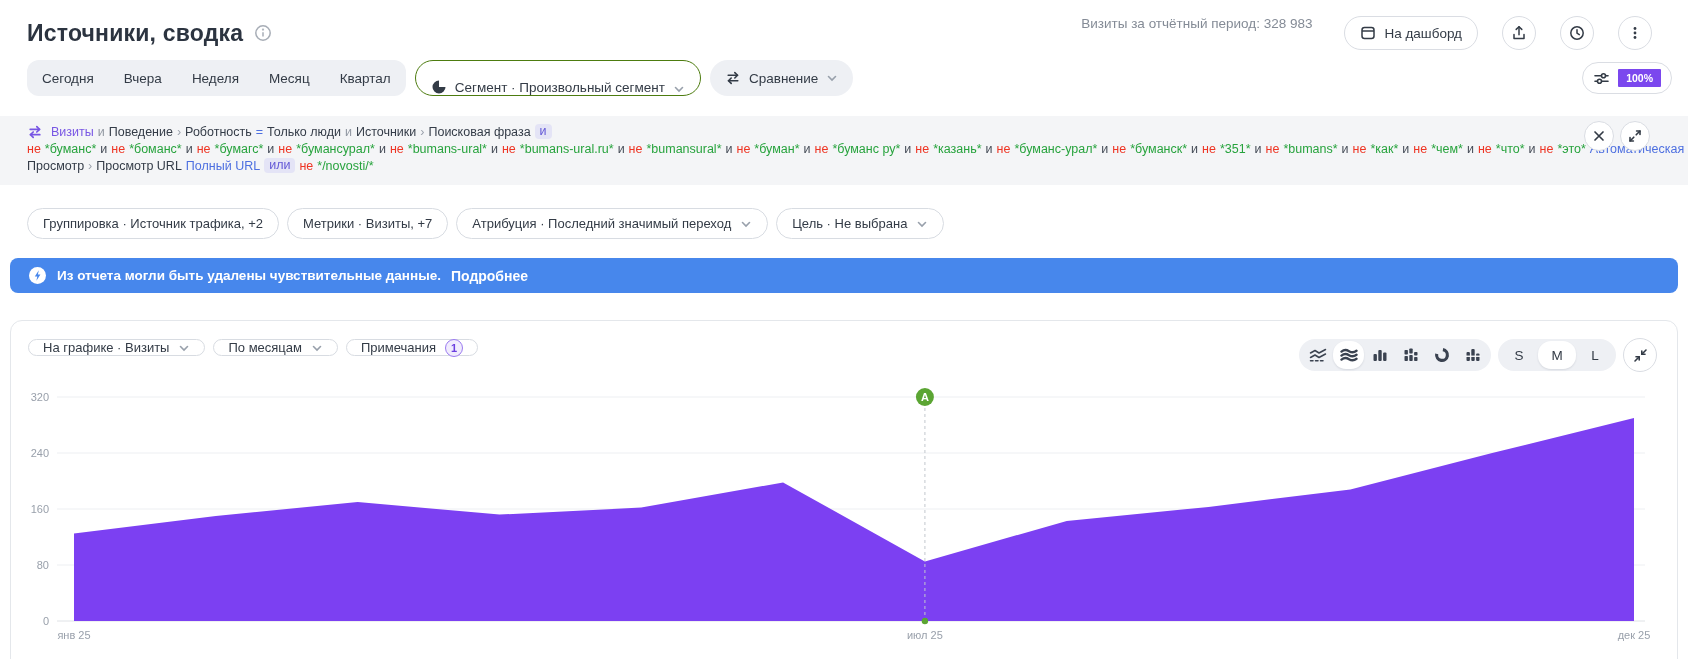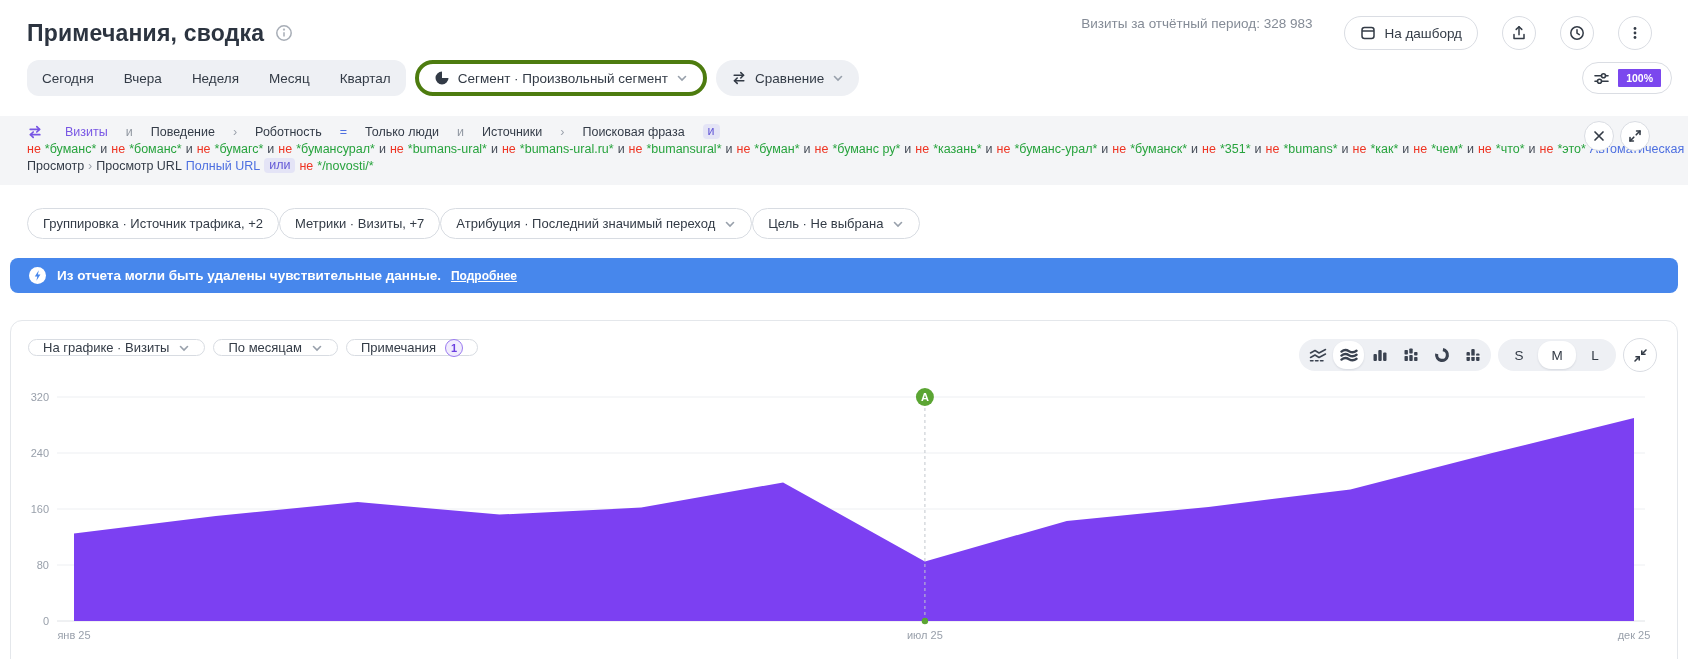--- a/index.html
+++ b/index.html
@@ -23,58 +23,58 @@
   .btn-round { width:34px; height:34px; border:1px solid #dadde3; border-radius:50%;
     display:inline-flex; align-items:center; justify-content:center; background:#fff; }
 
   
   .period-row { position:absolute; left:27px; top:60px; right:16px; height:36px;
     display:flex; align-items:center; }
   .tabs-box { display:flex; align-items:center; height:36px; background:#eef0f4; border-radius:12px; }
   .tab-item { padding:0 15px; font-size:13.5px; color:#333b46; height:36px; display:flex; align-items:center; cursor:pointer; white-space:nowrap; }
   .date-pill { display:flex; align-items:center; gap:9px; height:36px; padding:0 15px;
     background:#fff; border:1px solid #d8dce2; border-radius:18px; font-size:13.5px; cursor:pointer; white-space:nowrap; }
-  .seg-pill { display:flex; align-items:center; gap:8px; height:36px; padding:0 15px; margin-left:9px;
-    background:#fff; border:4px solid #4d7c0f; border-radius:18px; font-size:13.5px; cursor:pointer; white-space:nowrap; }
+  .seg-pill { display:flex; align-items:flex-end; gap:8px; height:36px; padding:0 15px; margin-left:9px;
+    background:#fff; border:1px solid #4d7c0f; border-radius:18px; font-size:13.5px; cursor:pointer; white-space:nowrap; }
   .cmp-pill { display:flex; align-items:center; gap:8px; height:36px; padding:0 15px; margin-left:9px;
     background:#eef0f4; border-radius:18px; font-size:13.5px; cursor:pointer; white-space:nowrap; }
   .sampling-pill { position:absolute; right:0; top:2px; display:flex; align-items:center; gap:8px;
     height:32px; padding:0 10px; background:#fff; border:1px solid #dadde3; border-radius:16px; cursor:pointer; }
   .sampling-badge { background:#7b47ee; color:#fff; font-size:10.5px; font-weight:700;
     height:18px; padding:0 8px; border-radius:1px; display:flex; align-items:center; }
 
   
   .filter-strip { position:absolute; left:0; top:116px; width:1688px; height:69px; background:#f4f5f7; }
   .filter-lines { position:absolute; left:27px; top:7px; right:130px; font-size:12.5px; line-height:16px; }
-  .f-line { display:flex; align-items:center; flex-wrap:nowrap; white-space:nowrap; gap:18px; height:17px; }
+  .f-line { display:flex; align-items:center; flex-wrap:nowrap; white-space:nowrap; gap:4px; height:17px; }
   .tok { display:inline-block; }
   .tok.dark  { color:#343c48; }
   .tok.op    { color:#9097a1; }
   .tok.op2   { color:#454c57; }
   .tok.sep   { color:#9aa1ab; }
   .tok.purple{ color:#7856e4; cursor:pointer; }
   .tok.blue  { color:#4d6fe0; cursor:pointer; }
   .tok.red   { color:#ee3524; }
   .tok.green { color:#27a33d; }
   .tok.chip  { background:#e4e4f6; color:#6257d6; border-radius:4px; padding:0 5px; line-height:15px; }
   .f-line2 .tok, .f-line3 .tok { margin-right:0; }
   .f-line2, .f-line3 { gap:4px; }
   .filter-actions { position:absolute; right:38px; top:5px; display:flex; gap:6px; }
   .filter-actions .btn-round { width:30px; height:30px; background:#fff; }
 
   
-  .report-pills { position:absolute; left:27px; top:208px; display:flex; gap:0; }
+  .report-pills { position:absolute; left:27px; top:208px; display:flex; gap:8px; }
   .rp-pill { display:flex; align-items:center; gap:9px; height:31px; padding:0 15px;
     border:1px solid #d8dce2; border-radius:16px; background:#fff; font-size:13px; color:#333b46; cursor:pointer; white-space:nowrap; }
 
   
   .banner { position:absolute; left:10px; top:258px; width:1668px; height:35px; background:#4787ec;
     border-radius:8px; display:flex; align-items:center; padding:0 18px; gap:10px; }
   .banner-text { color:#fff; font-size:13.5px; font-weight:700; }
-  .banner-link { color:#fff; font-size:12px; font-weight:700; text-decoration:underline; cursor:pointer; }
+  .banner-link { color:#fff; font-size:14px; font-weight:700; cursor:pointer; }
 
   
   .card { position:absolute; left:10px; top:320px; width:1668px; height:400px;
     border:1px solid #e4e7eb; border-radius:12px; background:#fff; }
   .chart-controls-left { position:absolute; left:17px; top:18px; display:flex; gap:8px; }
   .cc-pill { display:flex; align-items:center; gap:9px; height:17px; padding:0 14px;
     border:1px solid #d8dce2; border-radius:15px; background:#fff; font-size:13px; color:#333b46; cursor:pointer; white-space:nowrap; }
   .notes-badge { width:18px; height:18px; border-radius:50%; background:#f0ebfd; border:1px solid #9b7bf0;
     color:#6b3fe0; font-size:11px; font-weight:700; display:flex; align-items:center; justify-content:center; }
   .chart-controls-right { position:absolute; top:17px; left:1288px; display:flex; gap:7px; align-items:center; }
@@ -94,21 +94,21 @@
   .ytick { font-size:11px; fill:#99a0ab; }
   .xtick { font-size:11px; fill:#99a0ab; }
 </style>
 </head>
 <body>
 
 <div id="app">
 
   <div class="header-row">
     <div class="title-wrap">
-      <div class="page-title">Примечания, сводка</div>
+      <div class="page-title">Источники, сводка</div>
       <span>
         <svg width="18" height="18" viewBox="0 0 18 18" fill="none" stroke="#a7adb6" stroke-width="1.5">
           <circle cx="9" cy="9" r="7.2"></circle>
             <line x1="9" y1="8.2" x2="9" y2="12.6"></line>
             <circle cx="9" cy="5.6" r="0.4" fill="#a7adb6"></circle>
         </svg>
       </span>
     </div>
     <div class="hdr-right">
       <span class="visits-summary">Визиты за отчётный период: 328 983</span>

